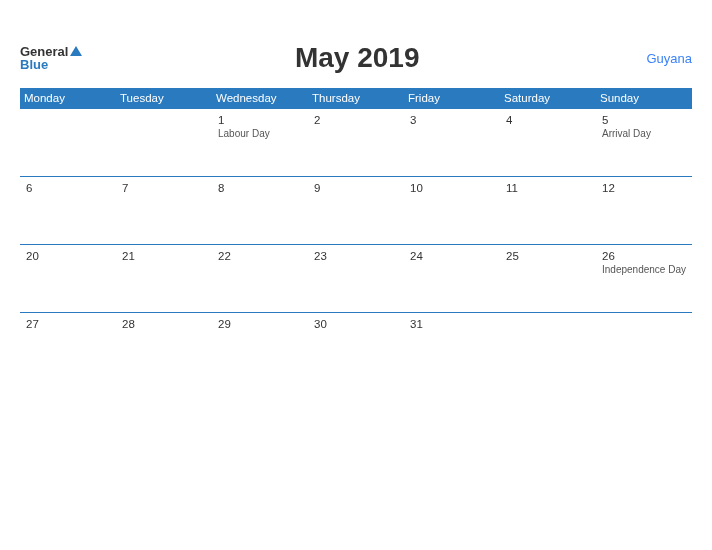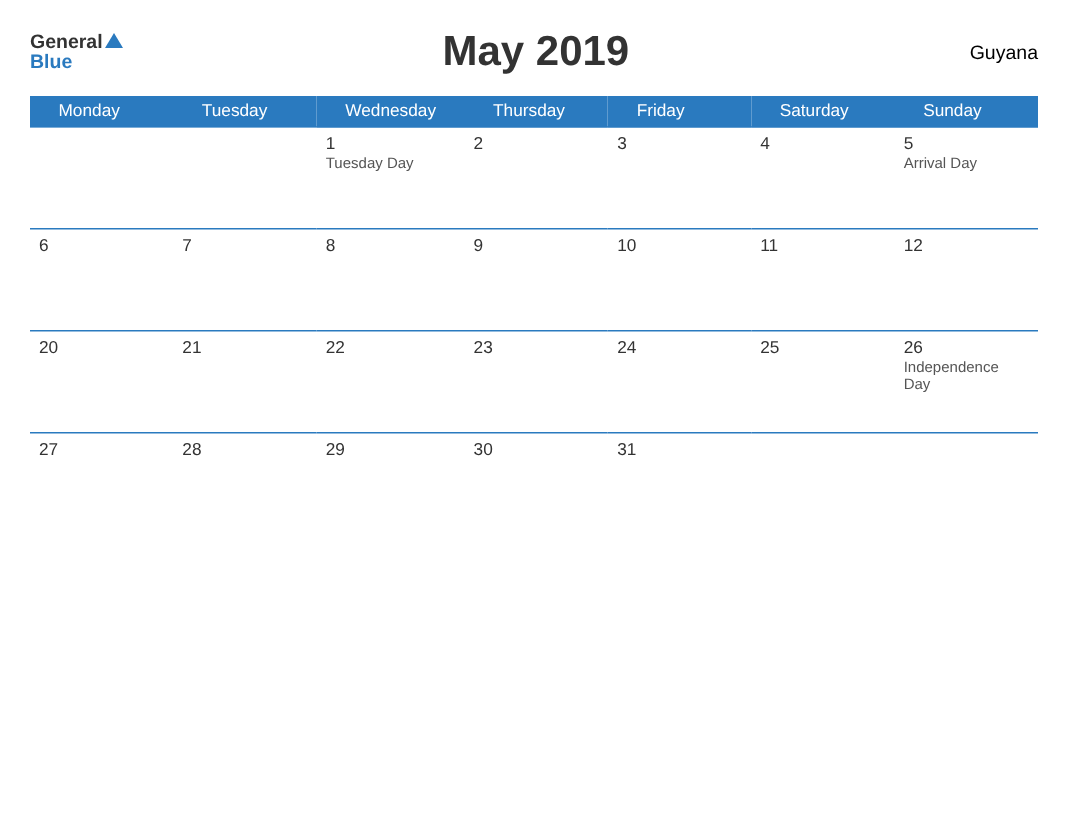--- a/index.html
+++ b/index.html
@@ -9,20 +9,21 @@
       background: #fff;
       font-family: Arial, sans-serif;
       overflow: hidden;
     }
     .page {
       width: 712px;
       height: 516px;
       background: #fff;
       position: relative;
       padding: 18px 20px 10px 20px;
+      margin-top: 24px;
     }
     
     .header {
       display: flex;
       align-items: center;
       justify-content: space-between;
       margin-bottom: 14px;
     }
     .logo {
       display: flex;
@@ -55,37 +56,37 @@
     }
     .title {
       font-size: 28px;
       font-weight: bold;
       color: #333;
       text-align: center;
       flex: 1;
     }
     .country {
       font-size: 13px;
-      color: #000000;
+      color: #3b82f6;
       text-align: right;
       min-width: 60px;
     }
     
     .calendar {
       width: 100%;
       border-collapse: collapse;
     }
     .calendar thead tr {
       background-color: #2a7abf;
     }
     .calendar thead th {
       color: #fff;
       font-size: 11.5px;
       font-weight: normal;
-      padding: 4px 19px;
+      padding: 4px 4px;
       text-align: left;
       border: none;
     }
     .calendar tbody tr {
       border-top: 1.5px solid #2a7abf;
     }
     .calendar tbody td {
       vertical-align: top;
       padding: 5px 6px 5px 6px;
       font-size: 11.5px;
@@ -133,21 +134,21 @@
           <th>Saturday</th>
           <th>Sunday</th>
         </tr>
     </thead>
     <tbody id="calendar-body">
     <tr>
           <td class="empty"></td>
           <td class="empty"></td>
           <td>
             <span class="day-num">1</span>
-            <span class="holiday">Tuesday Day</span>
+            <span class="holiday">Labour Day</span>
           </td>
           <td>
             <span class="day-num">2</span>
           </td>
           <td>
             <span class="day-num">3</span>
           </td>
           <td>
             <span class="day-num">4</span>
           </td>

